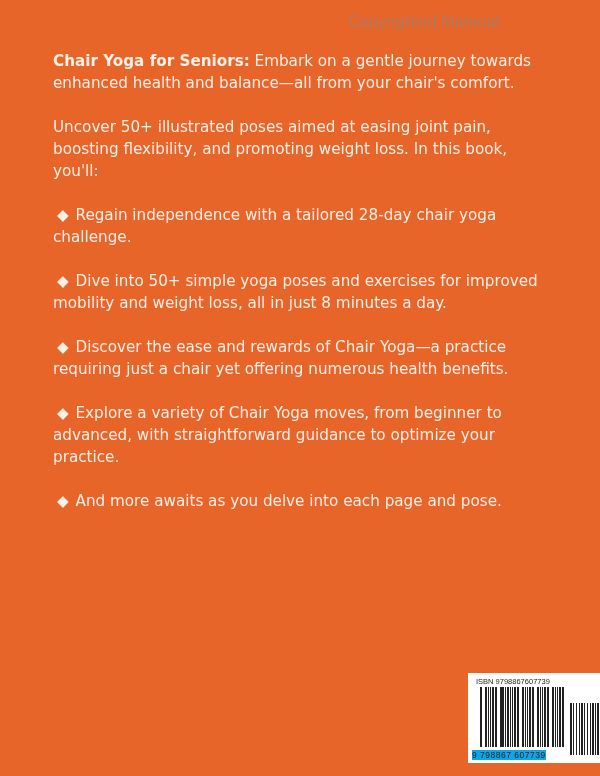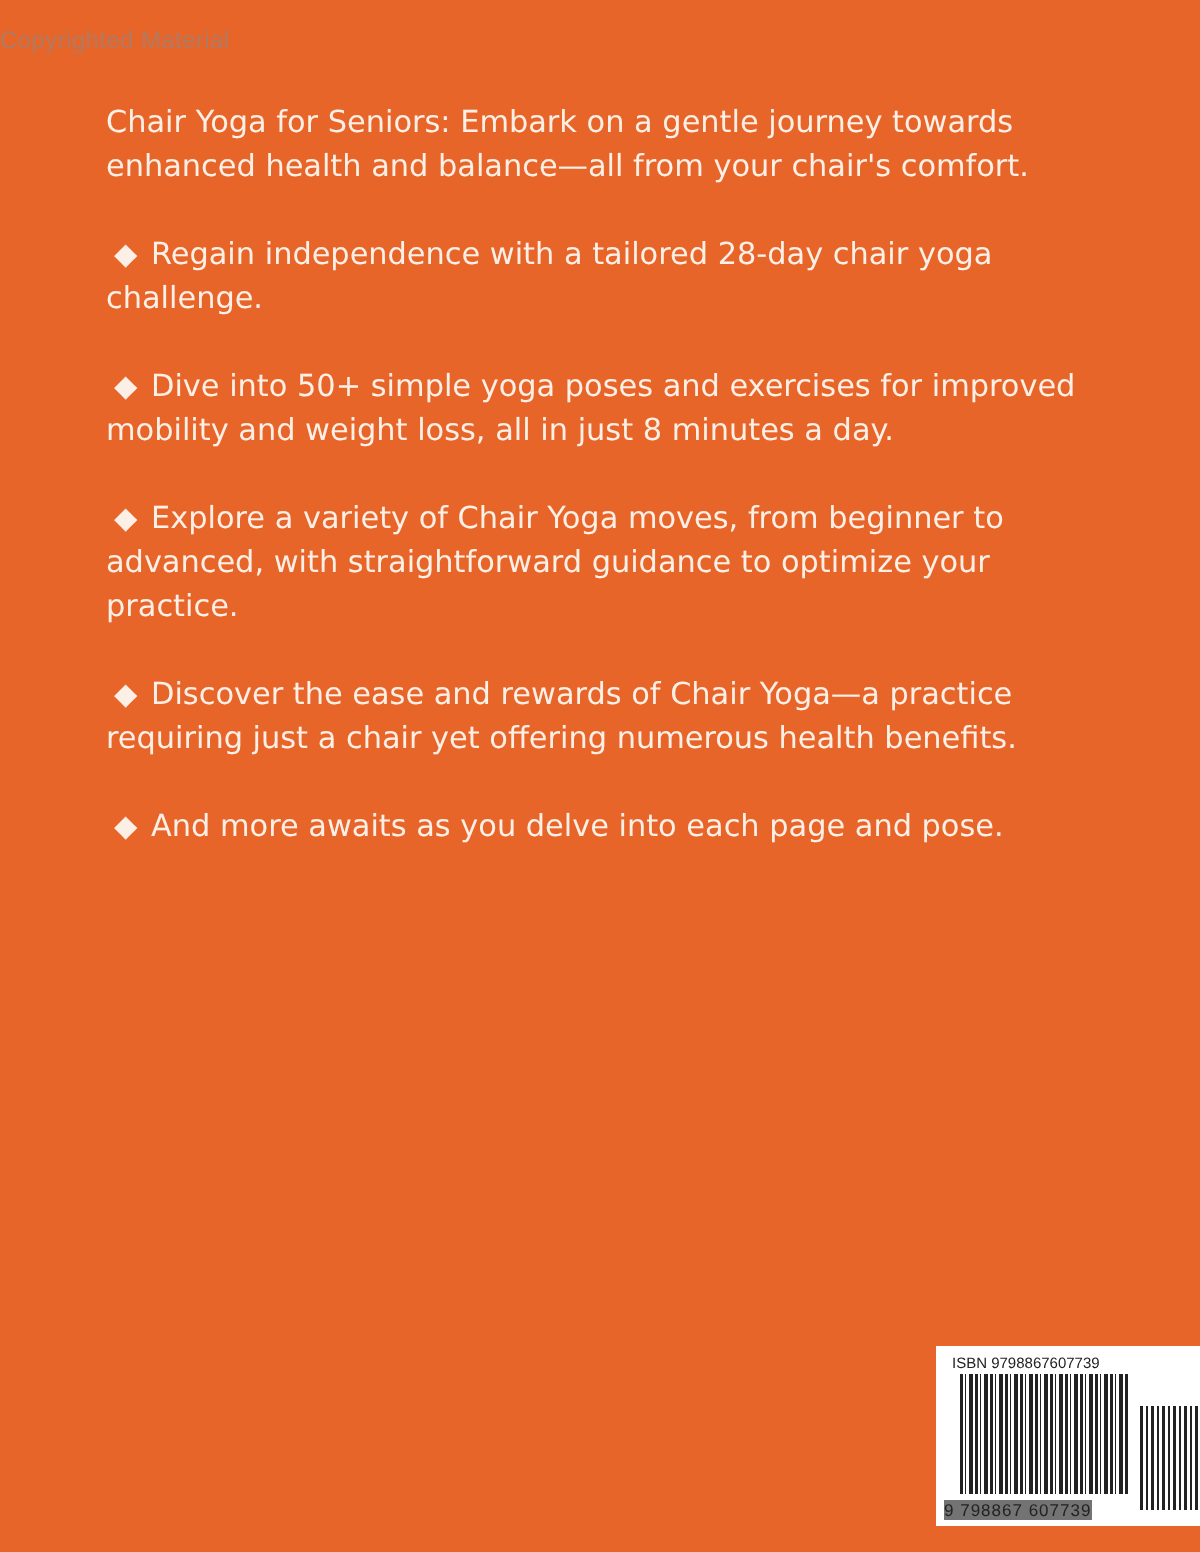--- a/index.html
+++ b/index.html
@@ -4,55 +4,56 @@
 <style>
   html, body { margin: 0; padding: 0; }
   body {
     width: 600px; height: 776px; overflow: hidden;
     background: #e8652a;
     position: relative;
     font-family: "DejaVu Sans", sans-serif;
     color: #fbefe6;
   }
   .watermark {
-    position: absolute; top: 13px; left: 0; width: 500px; text-align: left;
-    font-size: 12px; color: #b07a62; letter-spacing: 0.2px;
+    position: absolute; top: 13px; left: 0; width: 500px; text-align: right;
+    font-size: 16px; color: #b07a62; letter-spacing: 0.2px;
     font-family: "Liberation Sans", sans-serif;
   }
   .content {
     position: absolute; left: 53px; top: 50px; width: 500px;
     font-size: 15.2px; line-height: 22px;
   }
   .content p { margin: 0 0 22px 0; }
-  .lead b { font-weight: normal; margin-top: 36px; }
+  .lead b { font-weight: bold; margin-top: 36px; }
   .bullet .diamond { margin-left: 4px; margin-right: 2px; }
   .barcode-box {
     position: absolute; left: 468px; top: 673px; width: 140px; height: 90px;
     background: #ffffff;
     font-family: "Liberation Sans", sans-serif; color: #222; text-align: center;
   }
   .isbn-label { position: absolute; left: 8px; top: 4px; font-size: 7.5px; }
   .addon-label { position: absolute; left: 102px; top: 20px; font-size: 8px; margin-left: 40px; }
   .bars-main { position: absolute; left: 12px; top: 14px; width: 85px; height: 60px;
     background: repeating-linear-gradient(90deg,#222 0 1.5px,#fff 1.5px 2.5px,#222 2.5px 3px,#fff 3px 4.5px,#222 4.5px 6.5px,#fff 6.5px 7.5px); }
   .bars-addon { position: absolute; left: 102px; top: 30px; width: 32px; height: 52px;
     background: repeating-linear-gradient(90deg,#222 0 1.5px,#fff 1.5px 3px,#222 3px 4px,#fff 4px 5.5px); }
-  .digits { position: absolute; left: 4px; top: 77px; font-size: 8.5px; letter-spacing: 0.5px; background:#737373; }
+  .digits { position: absolute; left: 4px; top: 77px; font-size: 8.5px; letter-spacing: 0.5px; background:#0ea5e9; }
 </style>
 </head>
 <body>
 
 <div class="watermark">Copyrighted Material</div>
 
 <div class="content">
   <p class="lead"><b>Chair Yoga for Seniors:</b><span> Embark on a gentle journey towards enhanced health and balance—all from your chair's comfort.</span></p>
+  <p>Uncover 50+ illustrated poses aimed at easing joint pain, boosting flexibility, and promoting weight loss. In this book, you'll:</p>
   <p class="bullet"><span class="diamond">◆</span> <span>Regain independence with a tailored 28-day chair yoga challenge.</span></p>
   <p class="bullet"><span class="diamond">◆</span> <span>Dive into 50+ simple yoga poses and exercises for improved mobility and weight loss, all in just 8 minutes a day.</span></p>
+  <p class="bullet"><span class="diamond">◆</span> <span>Discover the ease and rewards of Chair Yoga—a practice requiring just a chair yet offering numerous health benefits.</span></p>
   <p class="bullet"><span class="diamond">◆</span> <span>Explore a variety of Chair Yoga moves, from beginner to advanced, with straightforward guidance to optimize your practice.</span></p>
-  <p class="bullet"><span class="diamond">◆</span> <span>Discover the ease and rewards of Chair Yoga—a practice requiring just a chair yet offering numerous health benefits.</span></p>
   <p class="bullet"><span class="diamond">◆</span> <span>And more awaits as you delve into each page and pose.</span></p>
 </div>
 
 <div class="barcode-box">
   <div class="isbn-label">ISBN 9798867607739</div>
   <div class="bars-main"></div>
   <div class="addon-label">90000</div>
   <div class="bars-addon"></div>
   <div class="digits">9  798867  607739</div>
 </div>

